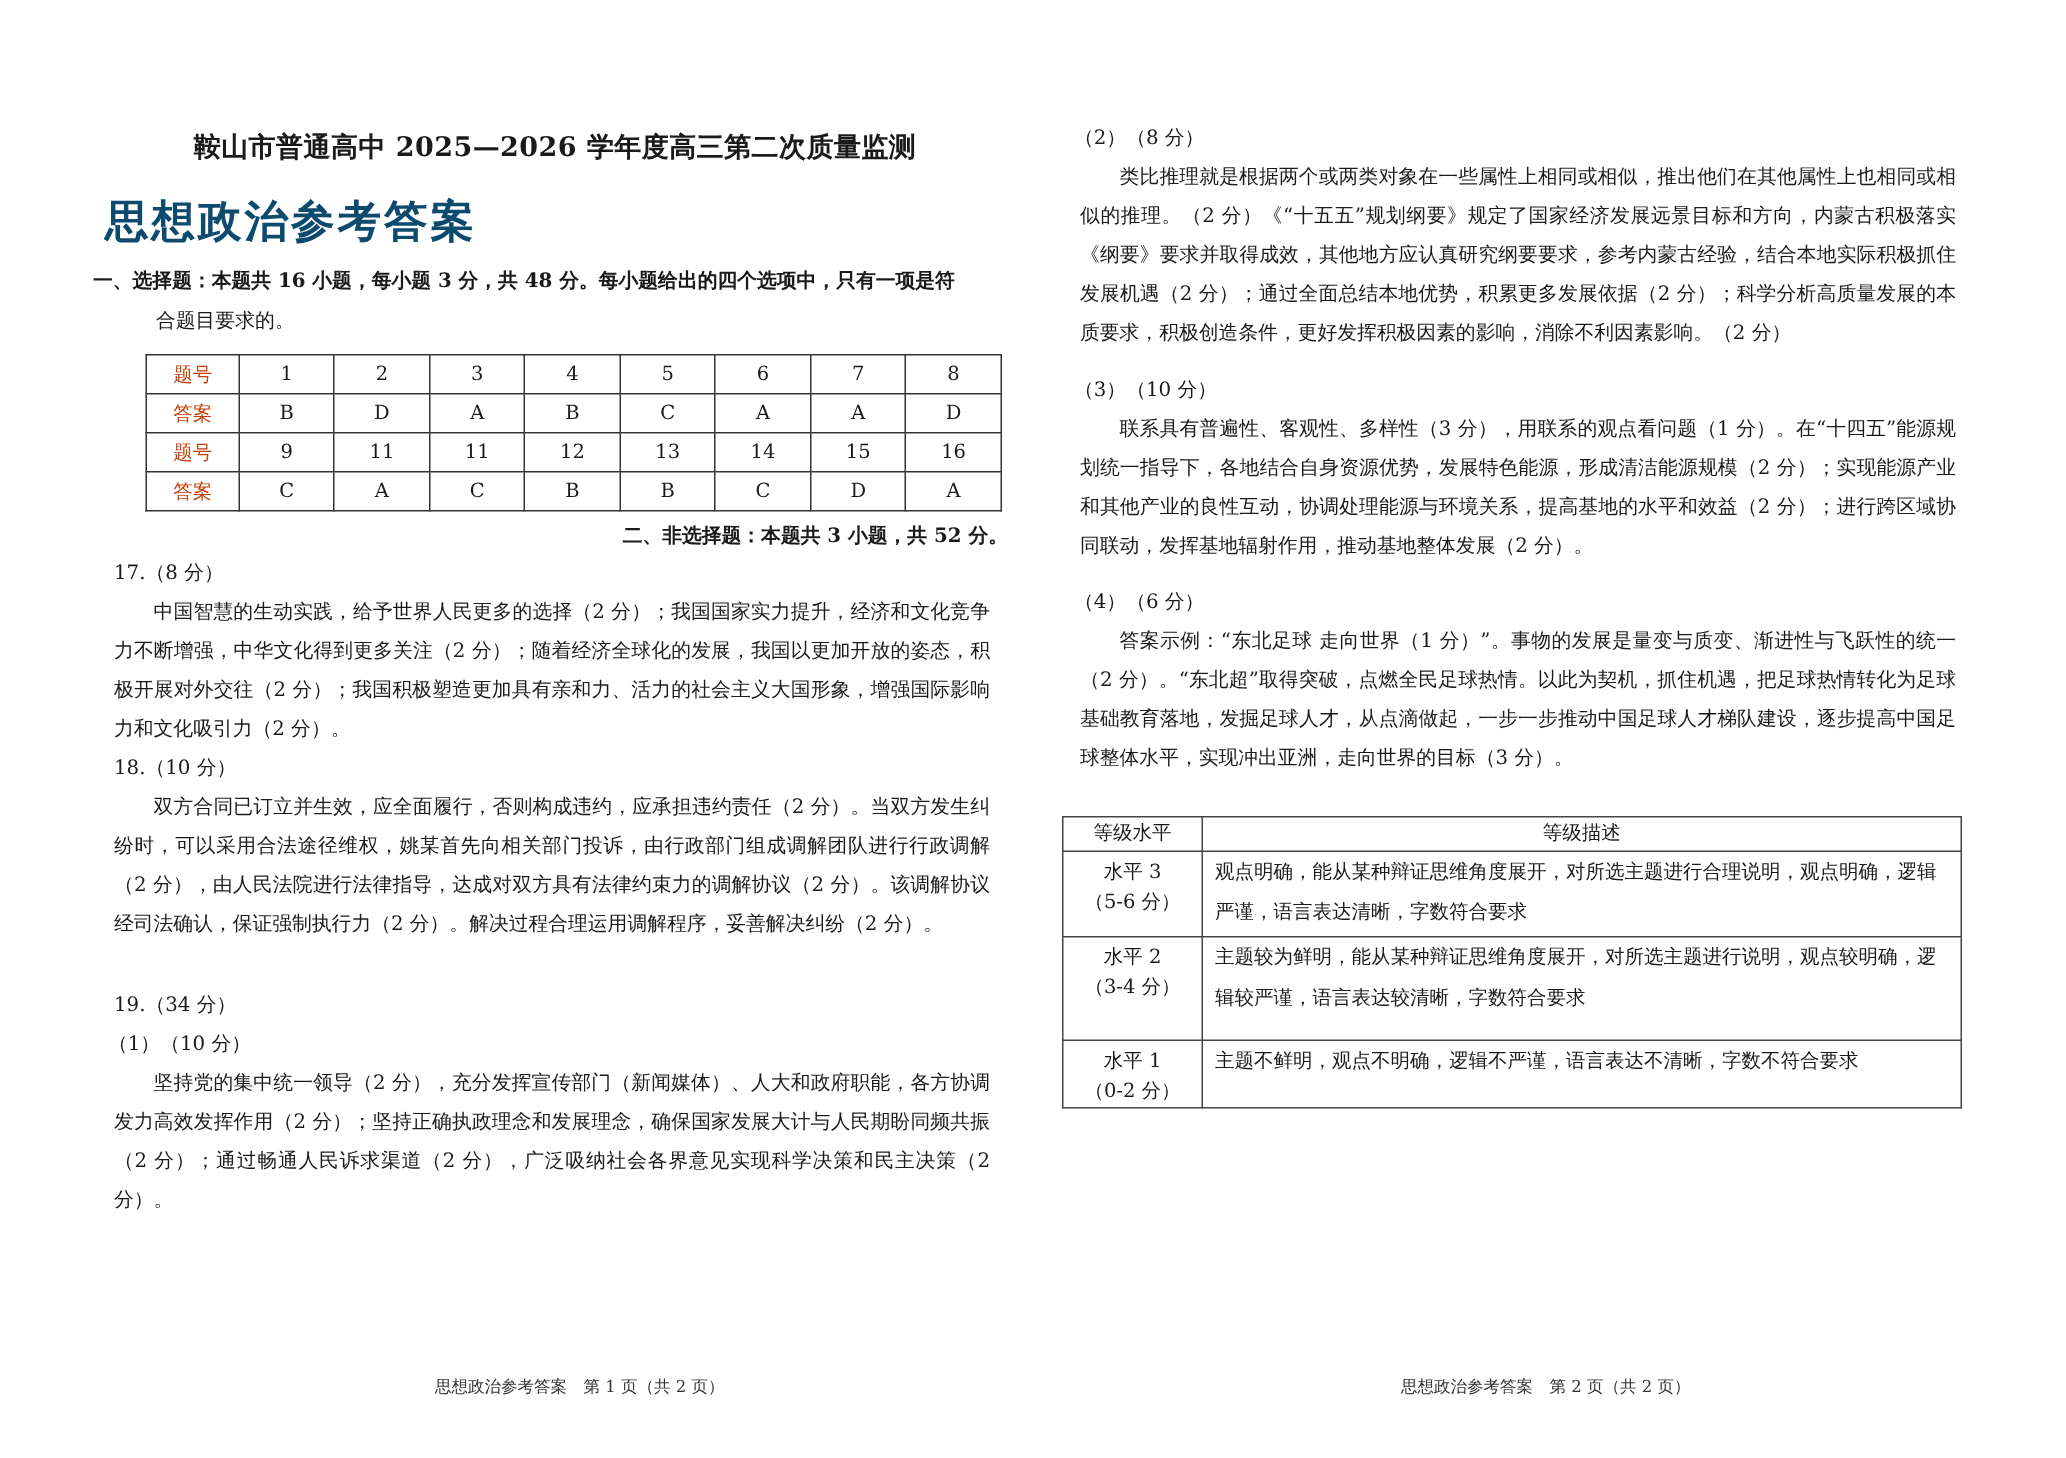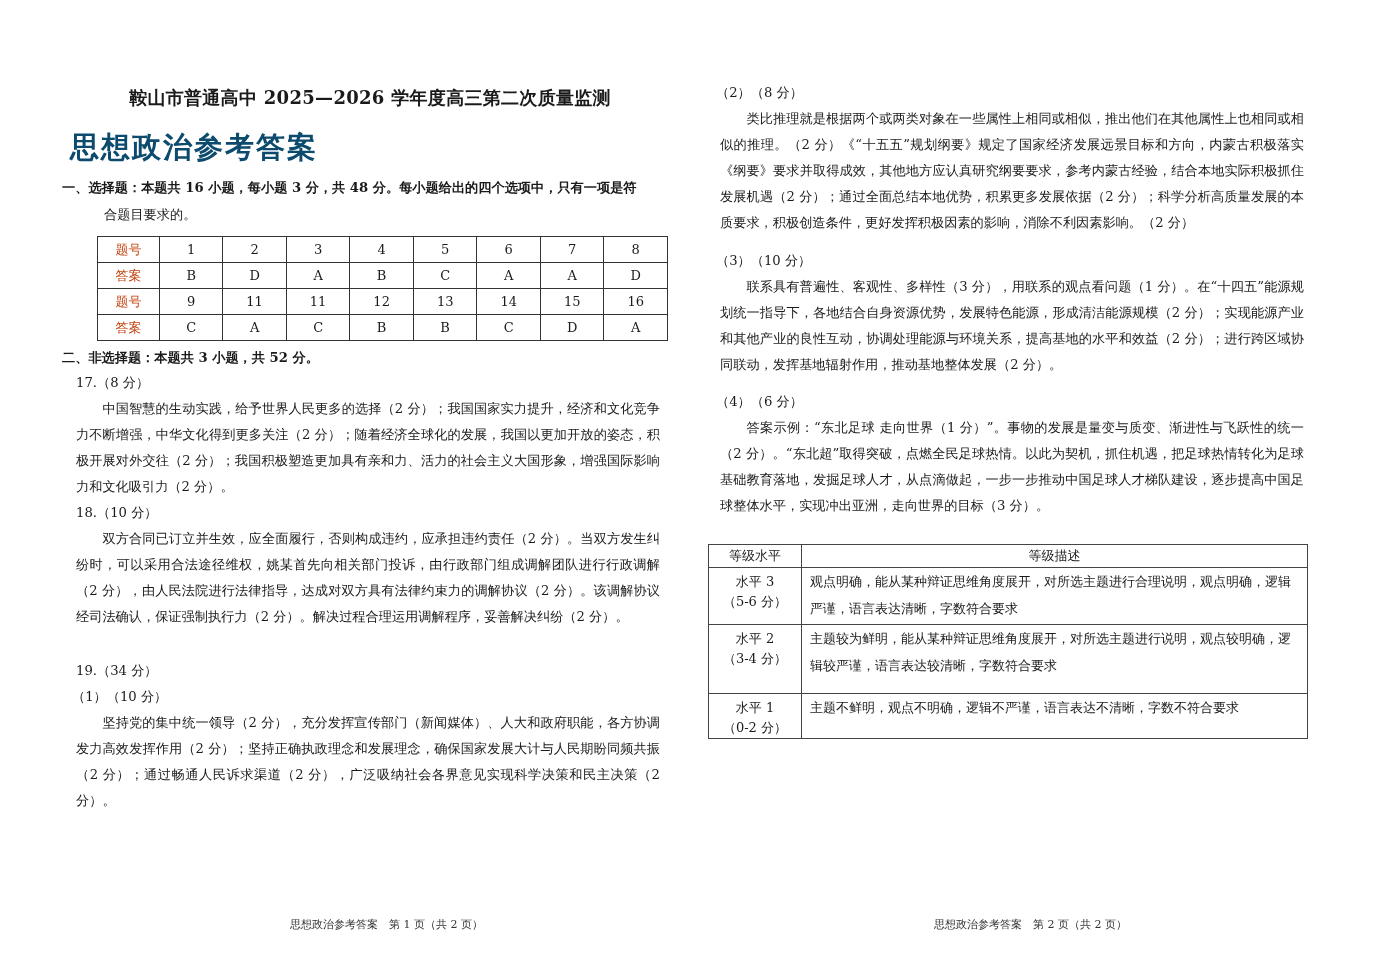--- a/index.html
+++ b/index.html
@@ -78,21 +78,21 @@
     <td>C</td>
     <td>B</td>
     <td>B</td>
     <td>C</td>
     <td>D</td>
     <td>A</td>
   </tr>
 </tbody>
   </table>
 
-<div class="abs sec" style="left:62px; top:344px; width:610px;">二、非选择题：本题共 3 小题，共 52 分。</div>
+<div class="abs sec" style="left:62px; top:344px; width:610px;text-align:right;">二、非选择题：本题共 3 小题，共 52 分。</div>
 
 <div class="abs" style="left:76px; top:370px; width:584px;">
   <div class="qh">17.（8 分）</div>
   <div class="p indent">中国智慧的生动实践，给予世界人民更多的选择（2 分）；我国国家实力提升，经济和文化竞争力不断增强，中华文化得到更多关注（2 分）；随着经济全球化的发展，我国以更加开放的姿态，积极开展对外交往（2 分）；我国积极塑造更加具有亲和力、活力的社会主义大国形象，增强国际影响力和文化吸引力（2 分）。</div>
 </div>
 
 <div class="abs" style="left:76px; top:500px; width:584px;">
   <div class="qh">18.（10 分）</div>
   <div class="p indent">双方合同已订立并生效，应全面履行，否则构成违约，应承担违约责任（2 分）。当双方发生纠纷时，可以采用合法途径维权，姚某首先向相关部门投诉，由行政部门组成调解团队进行行政调解（2 分），由人民法院进行法律指导，达成对双方具有法律约束力的调解协议（2 分）。该调解协议经司法确认，保证强制执行力（2 分）。解决过程合理运用调解程序，妥善解决纠纷（2 分）。</div>
 </div>

